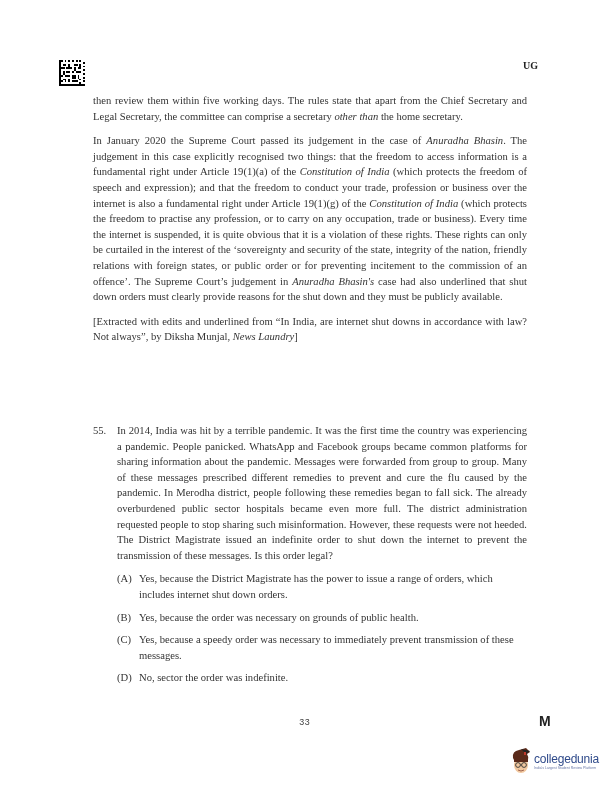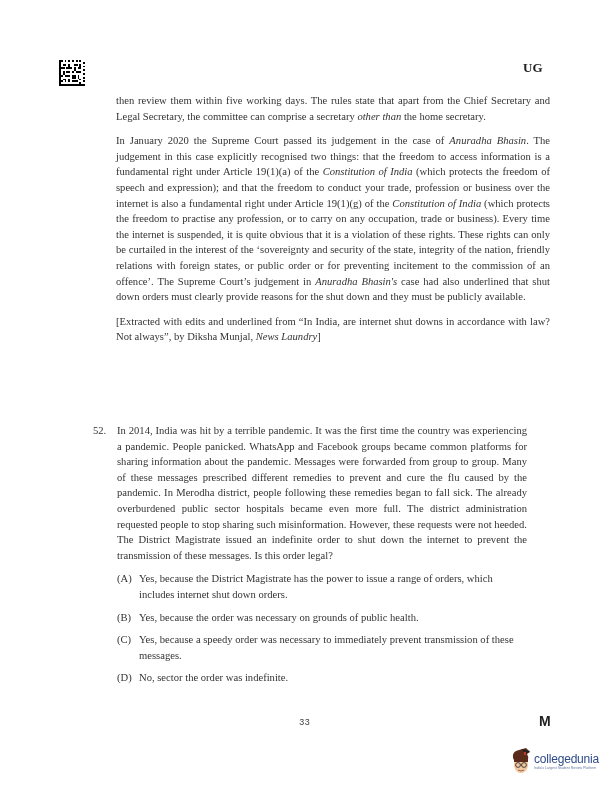--- a/index.html
+++ b/index.html
@@ -21,34 +21,33 @@
       top: 60px;
       width: 26px;
       height: 26px;
     }
     .header-code {
       position: absolute;
       left: 523px;
       top: 60px;
       font-family: "Liberation Serif", serif;
       font-weight: bold;
-      font-size: 13px;
+      font-size: 10px;
       color: #222;
     }
     .content {
       position: absolute;
       left: 93px;
       top: 93px;
       width: 434px;
       font-family: "Liberation Serif", serif;
       font-size: 10.6px;
       line-height: 15.6px;
       text-align: justify;
       color: #333;
-      margin-left: 23px;
     }
     .content p {
       margin: 0 0 9px 0;
     }
     .content em { font-style: italic; }
     .question {
       position: absolute;
       left: 93px;
       top: 423px;
       width: 434px;
@@ -177,21 +176,21 @@
 <div class="header-code">UG</div>
 
 <div class="content">
   <p><span>then review them within five working days. The rules state that apart from the Chief Secretary and Legal Secretary, the committee can comprise a secretary </span><em>other than</em><span> the home secretary.</span></p>
   <p id="para2"><span>In January 2020 the Supreme Court passed its judgement in the case of </span><em>Anuradha Bhasin</em><span>. The judgement in this case explicitly recognised two things: that the freedom to access information is a fundamental right under Article 19(1)(a) of the </span><em>Constitution of India</em><span> (which protects the freedom of speech and expression); and that the freedom to conduct your trade, profession or business over the internet is also a fundamental right under Article 19(1)(g) of the </span><em>Constitution of India</em><span> (which protects the freedom to practise any profession, or to carry on any occupation, trade or business). Every time the internet is suspended, it is quite obvious that it is a violation of these rights. These rights can only be curtailed in the interest of the ‘sovereignty and security of the state, integrity of the nation, friendly relations with foreign states, or public order or for preventing incitement to the commission of an offence’. The Supreme Court’s judgement in </span><em>Anuradha Bhasin's</em><span> case had also underlined that shut down orders must clearly provide reasons for the shut down and they must be publicly available.</span></p>
   <p id="citation"><span>[Extracted with edits and underlined from “In India, are internet shut downs in accordance with law? Not always”, by Diksha Munjal, </span><em>News Laundry</em><span>]</span></p>
 </div>
 
 <div class="question">
   <div class="q-row">
-    <div class="q-num">52.</div>
+    <div class="q-num">55.</div>
     <div class="q-text">In 2014, India was hit by a terrible pandemic. It was the first time the country was experiencing a pandemic. People panicked. WhatsApp and Facebook groups became common platforms for sharing information about the pandemic. Messages were forwarded from group to group. Many of these messages prescribed different remedies to prevent and cure the flu caused by the pandemic. In Merodha district, people following these remedies began to fall sick. The already overburdened public sector hospitals became even more full. The district administration requested people to stop sharing such misinformation. However, these requests were not heeded. The District Magistrate issued an indefinite order to shut down the internet to prevent the transmission of these messages. Is this order legal?</div>
   </div>
   <div class="options">
     <div class="option">
       <span class="opt-label">(A)</span>
       <span class="opt-text">Yes, because the District Magistrate has the power to issue a range of orders, which includes internet shut down orders.</span>
     </div>
     <div class="option">
       <span class="opt-label">(B)</span>
       <span class="opt-text">Yes, because the order was necessary on grounds of public health.</span>

